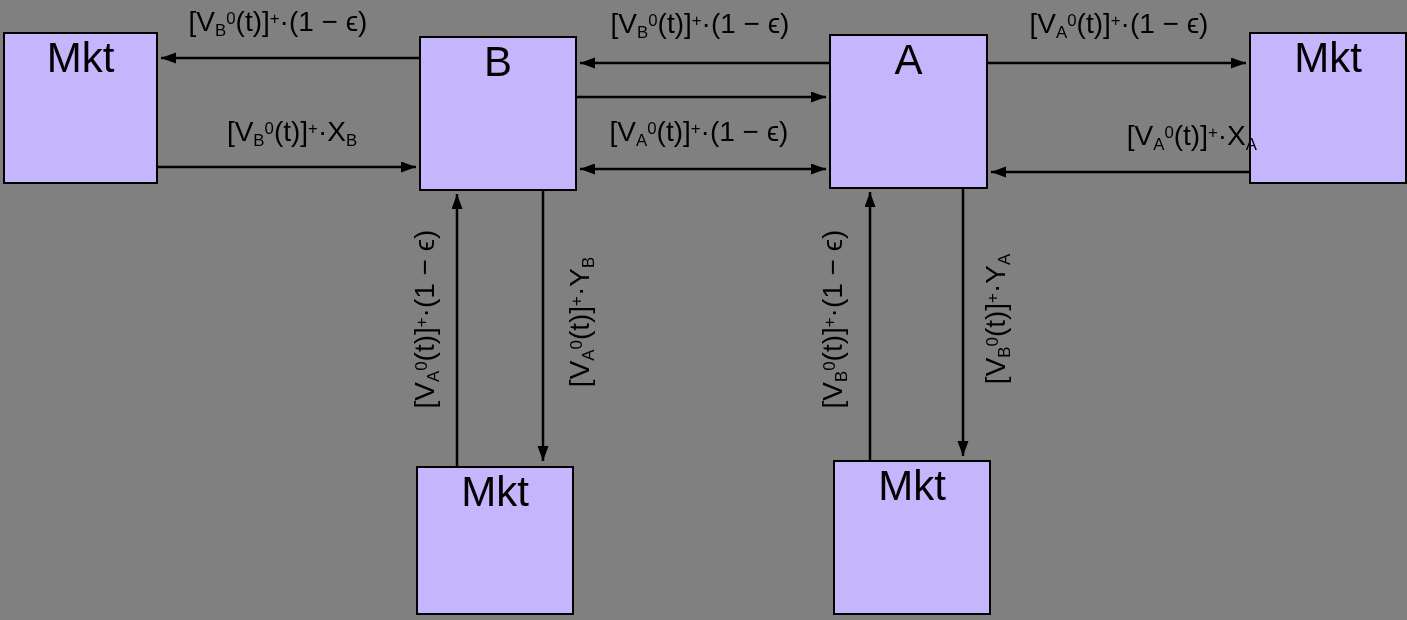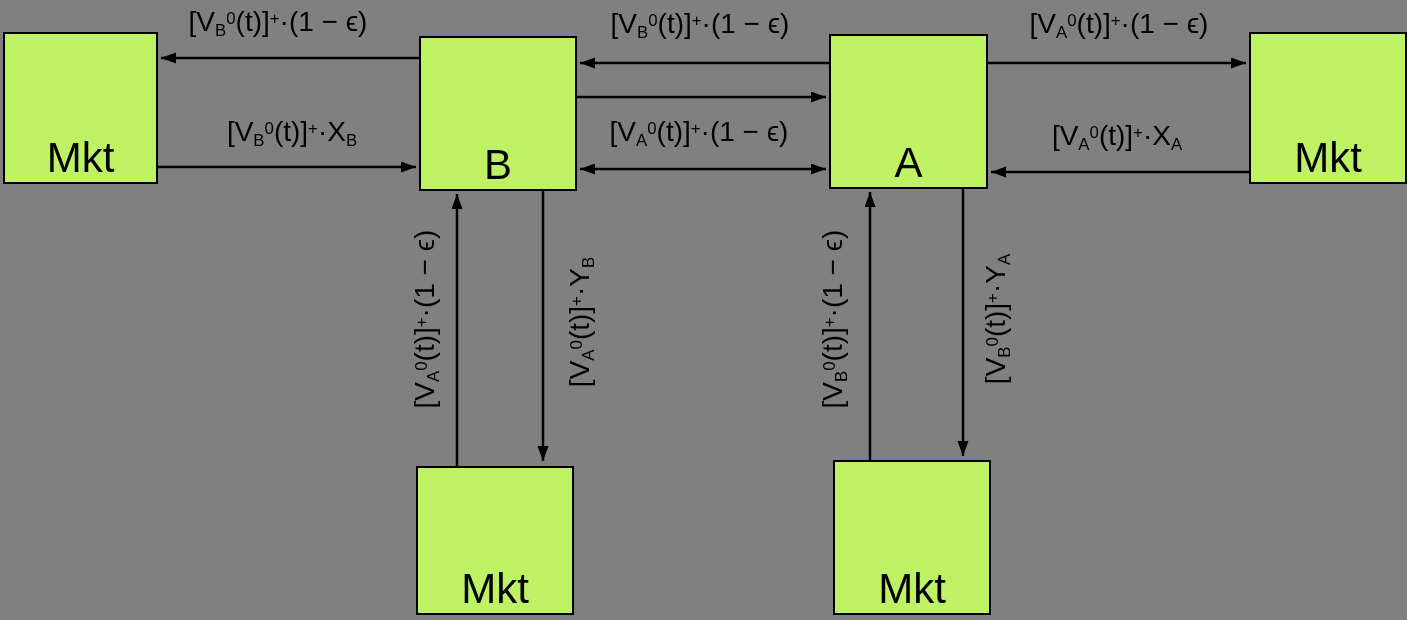--- a/index.html
+++ b/index.html
@@ -13,25 +13,25 @@
     color: #000;
   }
   .arrows {
     position: absolute;
     left: 0; top: 0;
   }
   .arrows line { stroke: #000; stroke-width: 2.5; }
   .arrows marker path { fill: #000; }
   .box {
     position: absolute;
-    background: #bef264;
+    background: #c4b5fd;
     border: 2px solid #000;
     box-sizing: border-box;
     display: flex;
-    align-items: flex-end;
+    align-items: flex-start;
     justify-content: center;
     font-size: 42px;
   }
   .lbl {
     position: absolute;
     font-size: 28px;
     white-space: nowrap;
     text-align: center;
     line-height: 32px;
     height: 32px;
@@ -84,20 +84,20 @@
   </div>
   <div class="box" style="left:833px; top:460px; width:158px; height:155px;">
     <span>Mkt</span>
   </div>
 
   <div class="lbl" style="left:138px; top:6px;   width:280px;"><span>[V</span><span class="sub">B</span><span class="sup">0</span><span>(t)]</span><span class="sup">+</span><span>·(1 − ϵ)</span></div>
   <div class="lbl" style="left:152px; top:116px; width:280px;"><span>[V</span><span class="sub">B</span><span class="sup">0</span><span>(t)]</span><span class="sup">+</span><span>·X</span><span class="sub">B</span></div>
   <div class="lbl" style="left:560px; top:8px;   width:280px;"><span>[V</span><span class="sub">B</span><span class="sup">0</span><span>(t)]</span><span class="sup">+</span><span>·(1 − ϵ)</span></div>
   <div class="lbl" style="left:559px; top:116px; width:280px;"><span>[V</span><span class="sub">A</span><span class="sup">0</span><span>(t)]</span><span class="sup">+</span><span>·(1 − ϵ)</span></div>
   <div class="lbl" style="left:979px; top:8px;   width:280px;"><span>[V</span><span class="sub">A</span><span class="sup">0</span><span>(t)]</span><span class="sup">+</span><span>·(1 − ϵ)</span></div>
-  <div class="lbl" style="left:977px; top:120px; width:280px;"><span>[V</span><span class="sub">A</span><span class="sup">0</span><span>(t)]</span><span class="sup">+</span><span>·X</span><span class="sub">A</span></div>
+  <div class="lbl" style="left:977px; top:120px; width:280px;text-align:right;"><span>[V</span><span class="sub">A</span><span class="sup">0</span><span>(t)]</span><span class="sup">+</span><span>·X</span><span class="sub">A</span></div>
 
   <div class="lbl vlbl" style="left:285px; top:303px; width:280px;"><span>[V</span><span class="sub">A</span><span class="sup">0</span><span>(t)]</span><span class="sup">+</span><span>·(1 − ϵ)</span></div>
   <div class="lbl vlbl" style="left:440px; top:306px; width:280px;"><span>[V</span><span class="sub">A</span><span class="sup">0</span><span>(t)]</span><span class="sup">+</span><span>·Y</span><span class="sub">B</span></div>
   <div class="lbl vlbl" style="left:693px; top:303px; width:280px;"><span>[V</span><span class="sub">B</span><span class="sup">0</span><span>(t)]</span><span class="sup">+</span><span>·(1 − ϵ)</span></div>
   <div class="lbl vlbl" style="left:856px; top:303px; width:280px;"><span>[V</span><span class="sub">B</span><span class="sup">0</span><span>(t)]</span><span class="sup">+</span><span>·Y</span><span class="sub">A</span></div>
 
 </div>
 
 </body></html>

